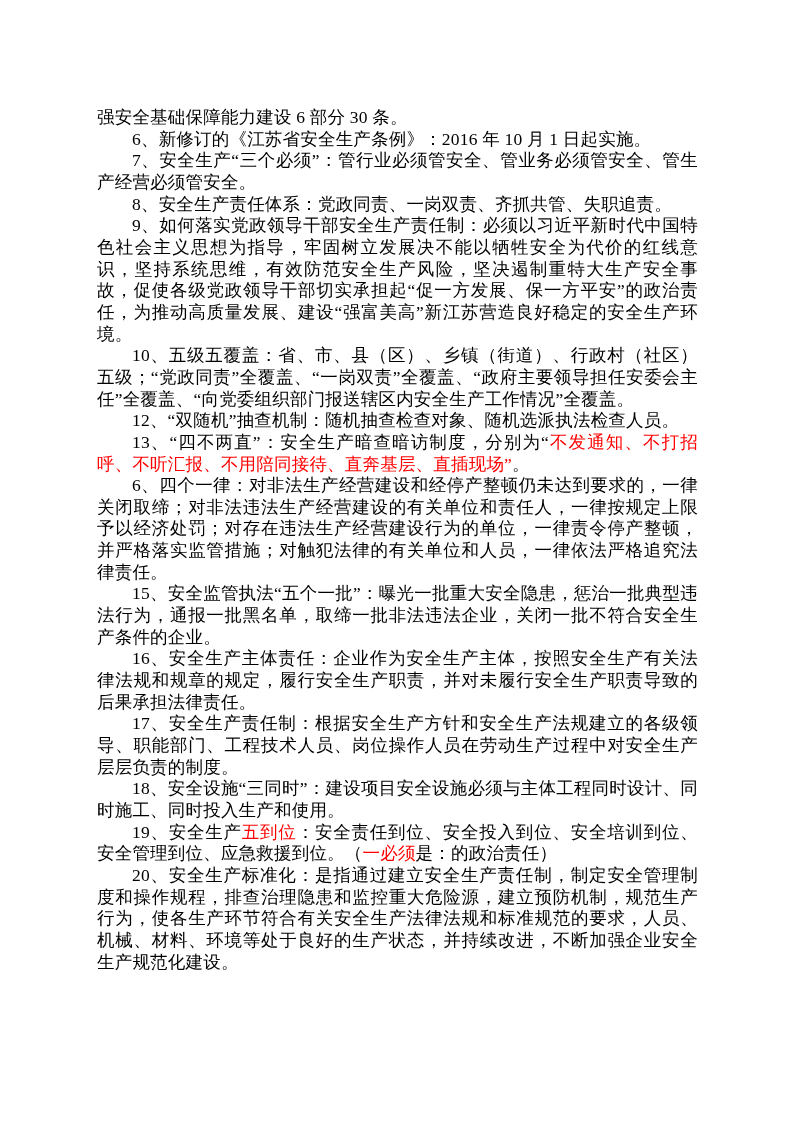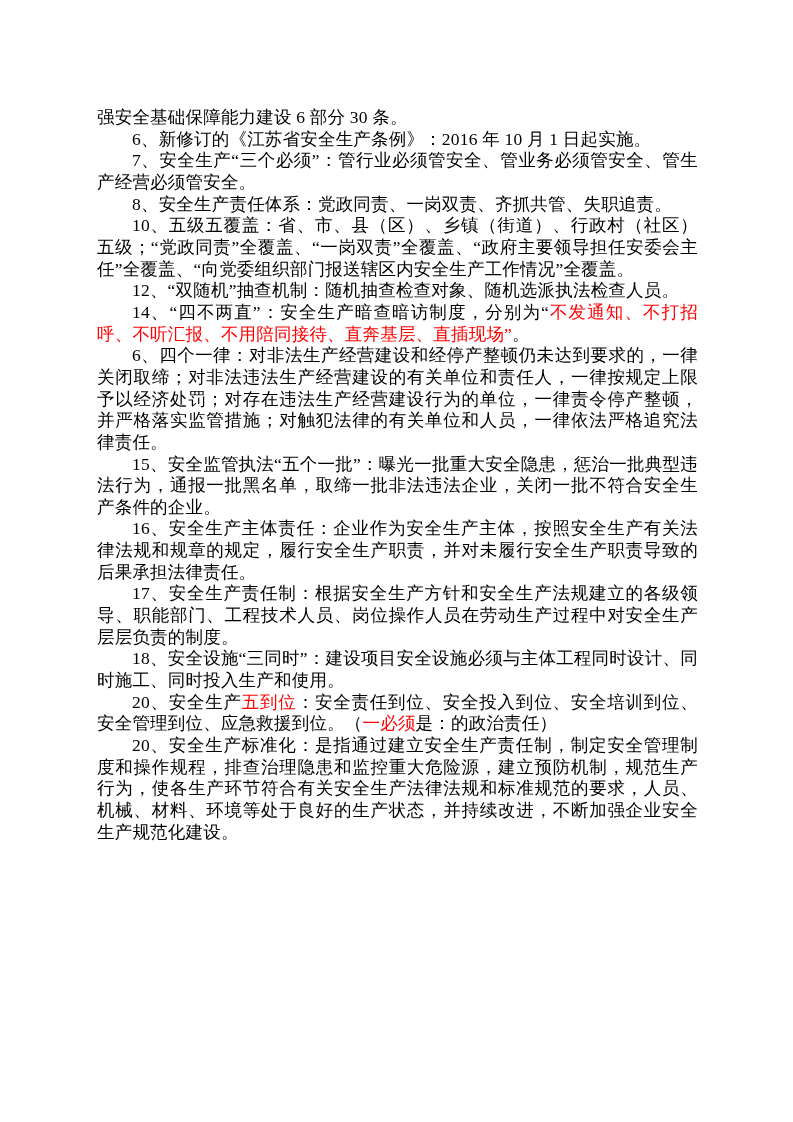--- a/index.html
+++ b/index.html
@@ -40,24 +40,25 @@
 </style>
 </head>
 <body>
 
 <div class="page">
   <div class="doc" id="doc">
       <p class="noindent"><span>强安全基础保障能力建设 6 部分 30 条。</span></p>
       <p><span>6、新修订的</span><span class="run-bold">《江苏省安全生产条例》</span><span>：2016 年 10 月 1 日起实施。</span></p>
       <p><span>7、安全生产“三个必须”：管行业必须管安全、管业务必须管安全、管生产经营必须管安全。</span></p>
       <p><span>8、安全生产责任体系：党政同责、一岗双责、齐抓共管、失职追责。</span></p>
+      <p><span>9、如何落实党政领导干部安全生产责任制：必须以习近平新时代中国特色社会主义思想为指导，牢固树立发展决不能以牺牲安全为代价的红线意识，坚持系统思维，有效防范安全生产风险，坚决遏制重特大生产安全事故，促使各级党政领导干部切实承担起“促一方发展、保一方平安”的政治责任，为推动高质量发展、建设“强富美高”新江苏营造良好稳定的安全生产环境。</span></p>
       <p><span>10、五级五覆盖：省、市、县（区）、乡镇（街道）、行政村（社区）五级；“党政同责”全覆盖、“一岗双责”全覆盖、“政府主要领导担任安委会主任”全覆盖、“向党委组织部门报送辖区内安全生产工作情况”全覆盖。</span></p>
       <p><span>12、“双随机”抽查机制：随机抽查检查对象、随机选派执法检查人员。</span></p>
-      <p><span>14、“四不两直”：安全生产暗查暗访制度，分别为“</span><span class="run-red">不发通知、不打招呼、不听汇报、不用陪同接待、直奔基层、直插现场”</span><span>。</span></p>
+      <p><span>13、“四不两直”：安全生产暗查暗访制度，分别为“</span><span class="run-red">不发通知、不打招呼、不听汇报、不用陪同接待、直奔基层、直插现场”</span><span>。</span></p>
       <p><span>6、四个一律：对非法生产经营建设和经停产整顿仍未达到要求的，一律关闭取缔；对非法违法生产经营建设的有关单位和责任人，一律按规定上限予以经济处罚；对存在违法生产经营建设行为的单位，一律责令停产整顿，并严格落实监管措施；对触犯法律的有关单位和人员，一律依法严格追究法律责任。</span></p>
       <p><span>15、安全监管执法“五个一批”：曝光一批重大安全隐患，惩治一批典型违法行为，通报一批黑名单，取缔一批非法违法企业，关闭一批不符合安全生产条件的企业。</span></p>
       <p><span>16、安全生产主体责任：企业作为安全生产主体，按照安全生产有关法律法规和规章的规定，履行安全生产职责，并对未履行安全生产职责导致的后果承担法律责任。</span></p>
       <p><span>17、安全生产责任制：根据安全生产方针和安全生产法规建立的各级领导、职能部门、工程技术人员、岗位操作人员在劳动生产过程中对安全生产层层负责的制度。</span></p>
       <p><span>18、安全设施“三同时”：建设项目安全设施必须与主体工程同时设计、同时施工、同时投入生产和使用。</span></p>
-      <p><span>20、安全生产</span><span class="run-red">五到位</span><span>：安全责任到位、安全投入到位、安全培训到位、安全管理到位、应急救援到位。（</span><span class="run-red">一必须</span><span>是：的政治责任）</span></p>
+      <p><span>19、安全生产</span><span class="run-red">五到位</span><span>：安全责任到位、安全投入到位、安全培训到位、安全管理到位、应急救援到位。（</span><span class="run-red">一必须</span><span>是：的政治责任）</span></p>
       <p><span>20、安全生产标准化：是指通过建立安全生产责任制，制定安全管理制度和操作规程，排查治理隐患和监控重大危险源，建立预防机制，规范生产行为，使各生产环节符合有关安全生产法律法规和标准规范的要求，人员、机械、材料、环境等处于良好的生产状态，并持续改进，不断加强企业安全生产规范化建设。</span></p>
     </div>
 </div>
 
 </body></html>

